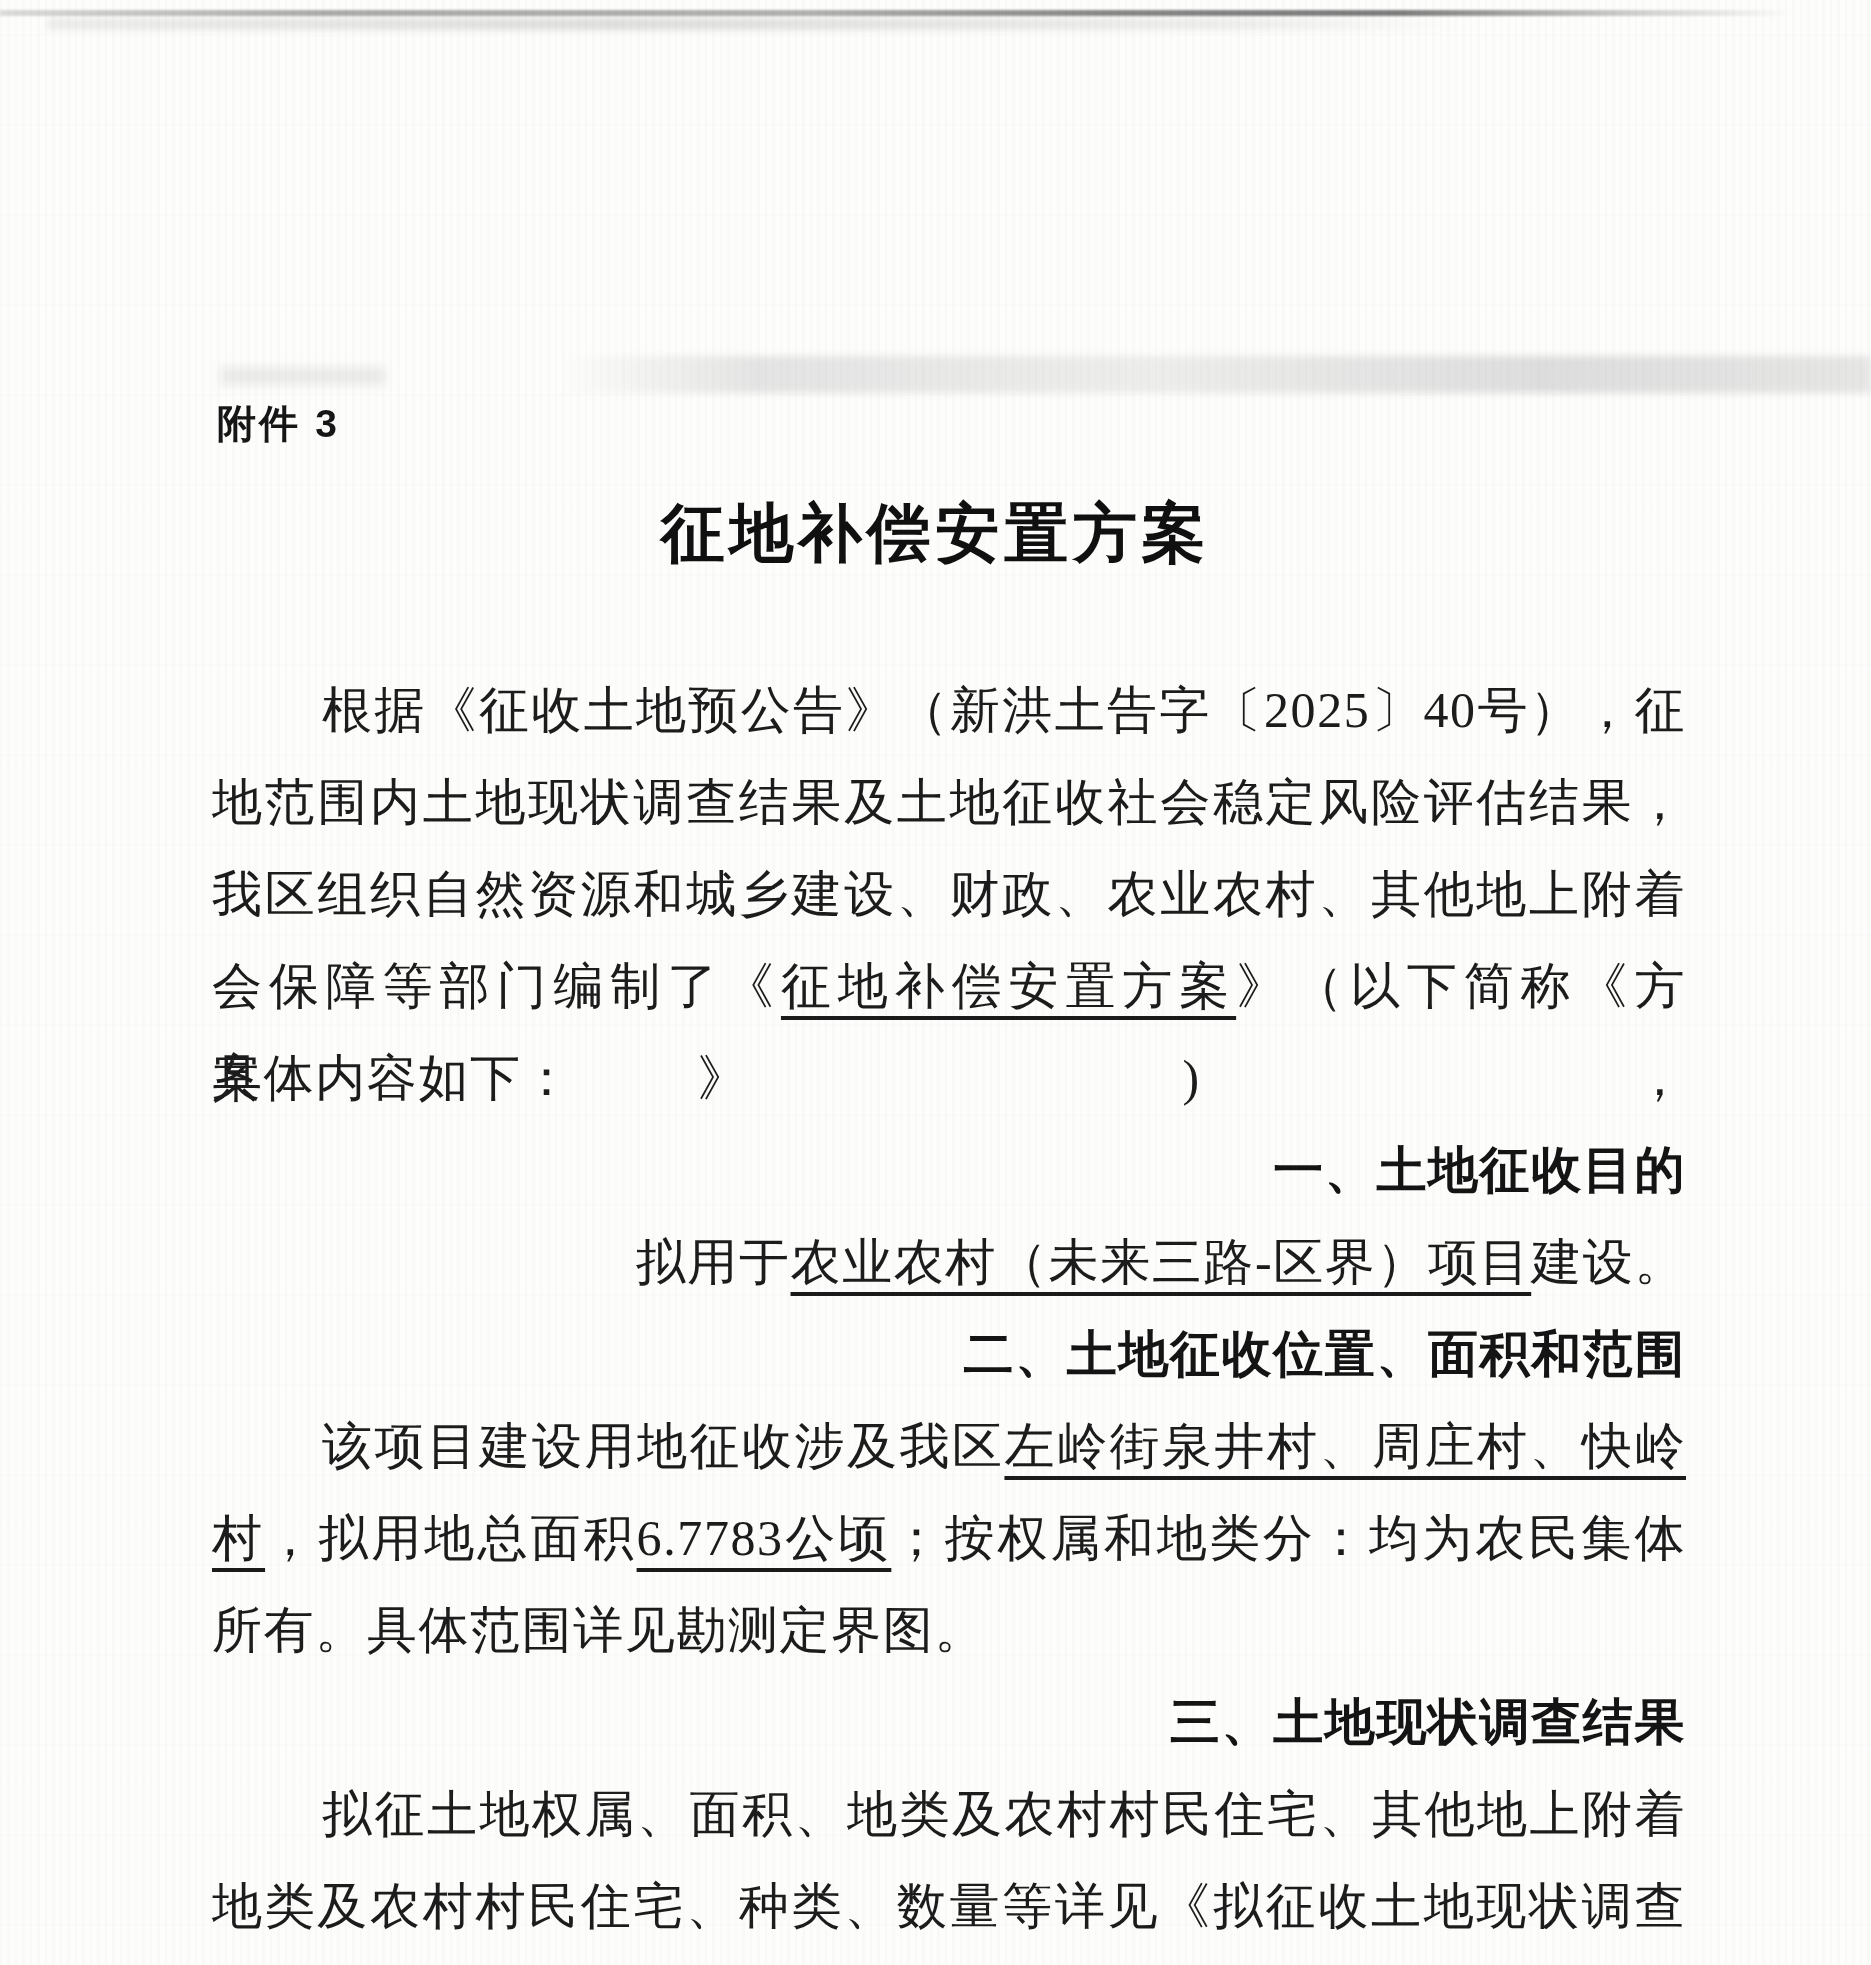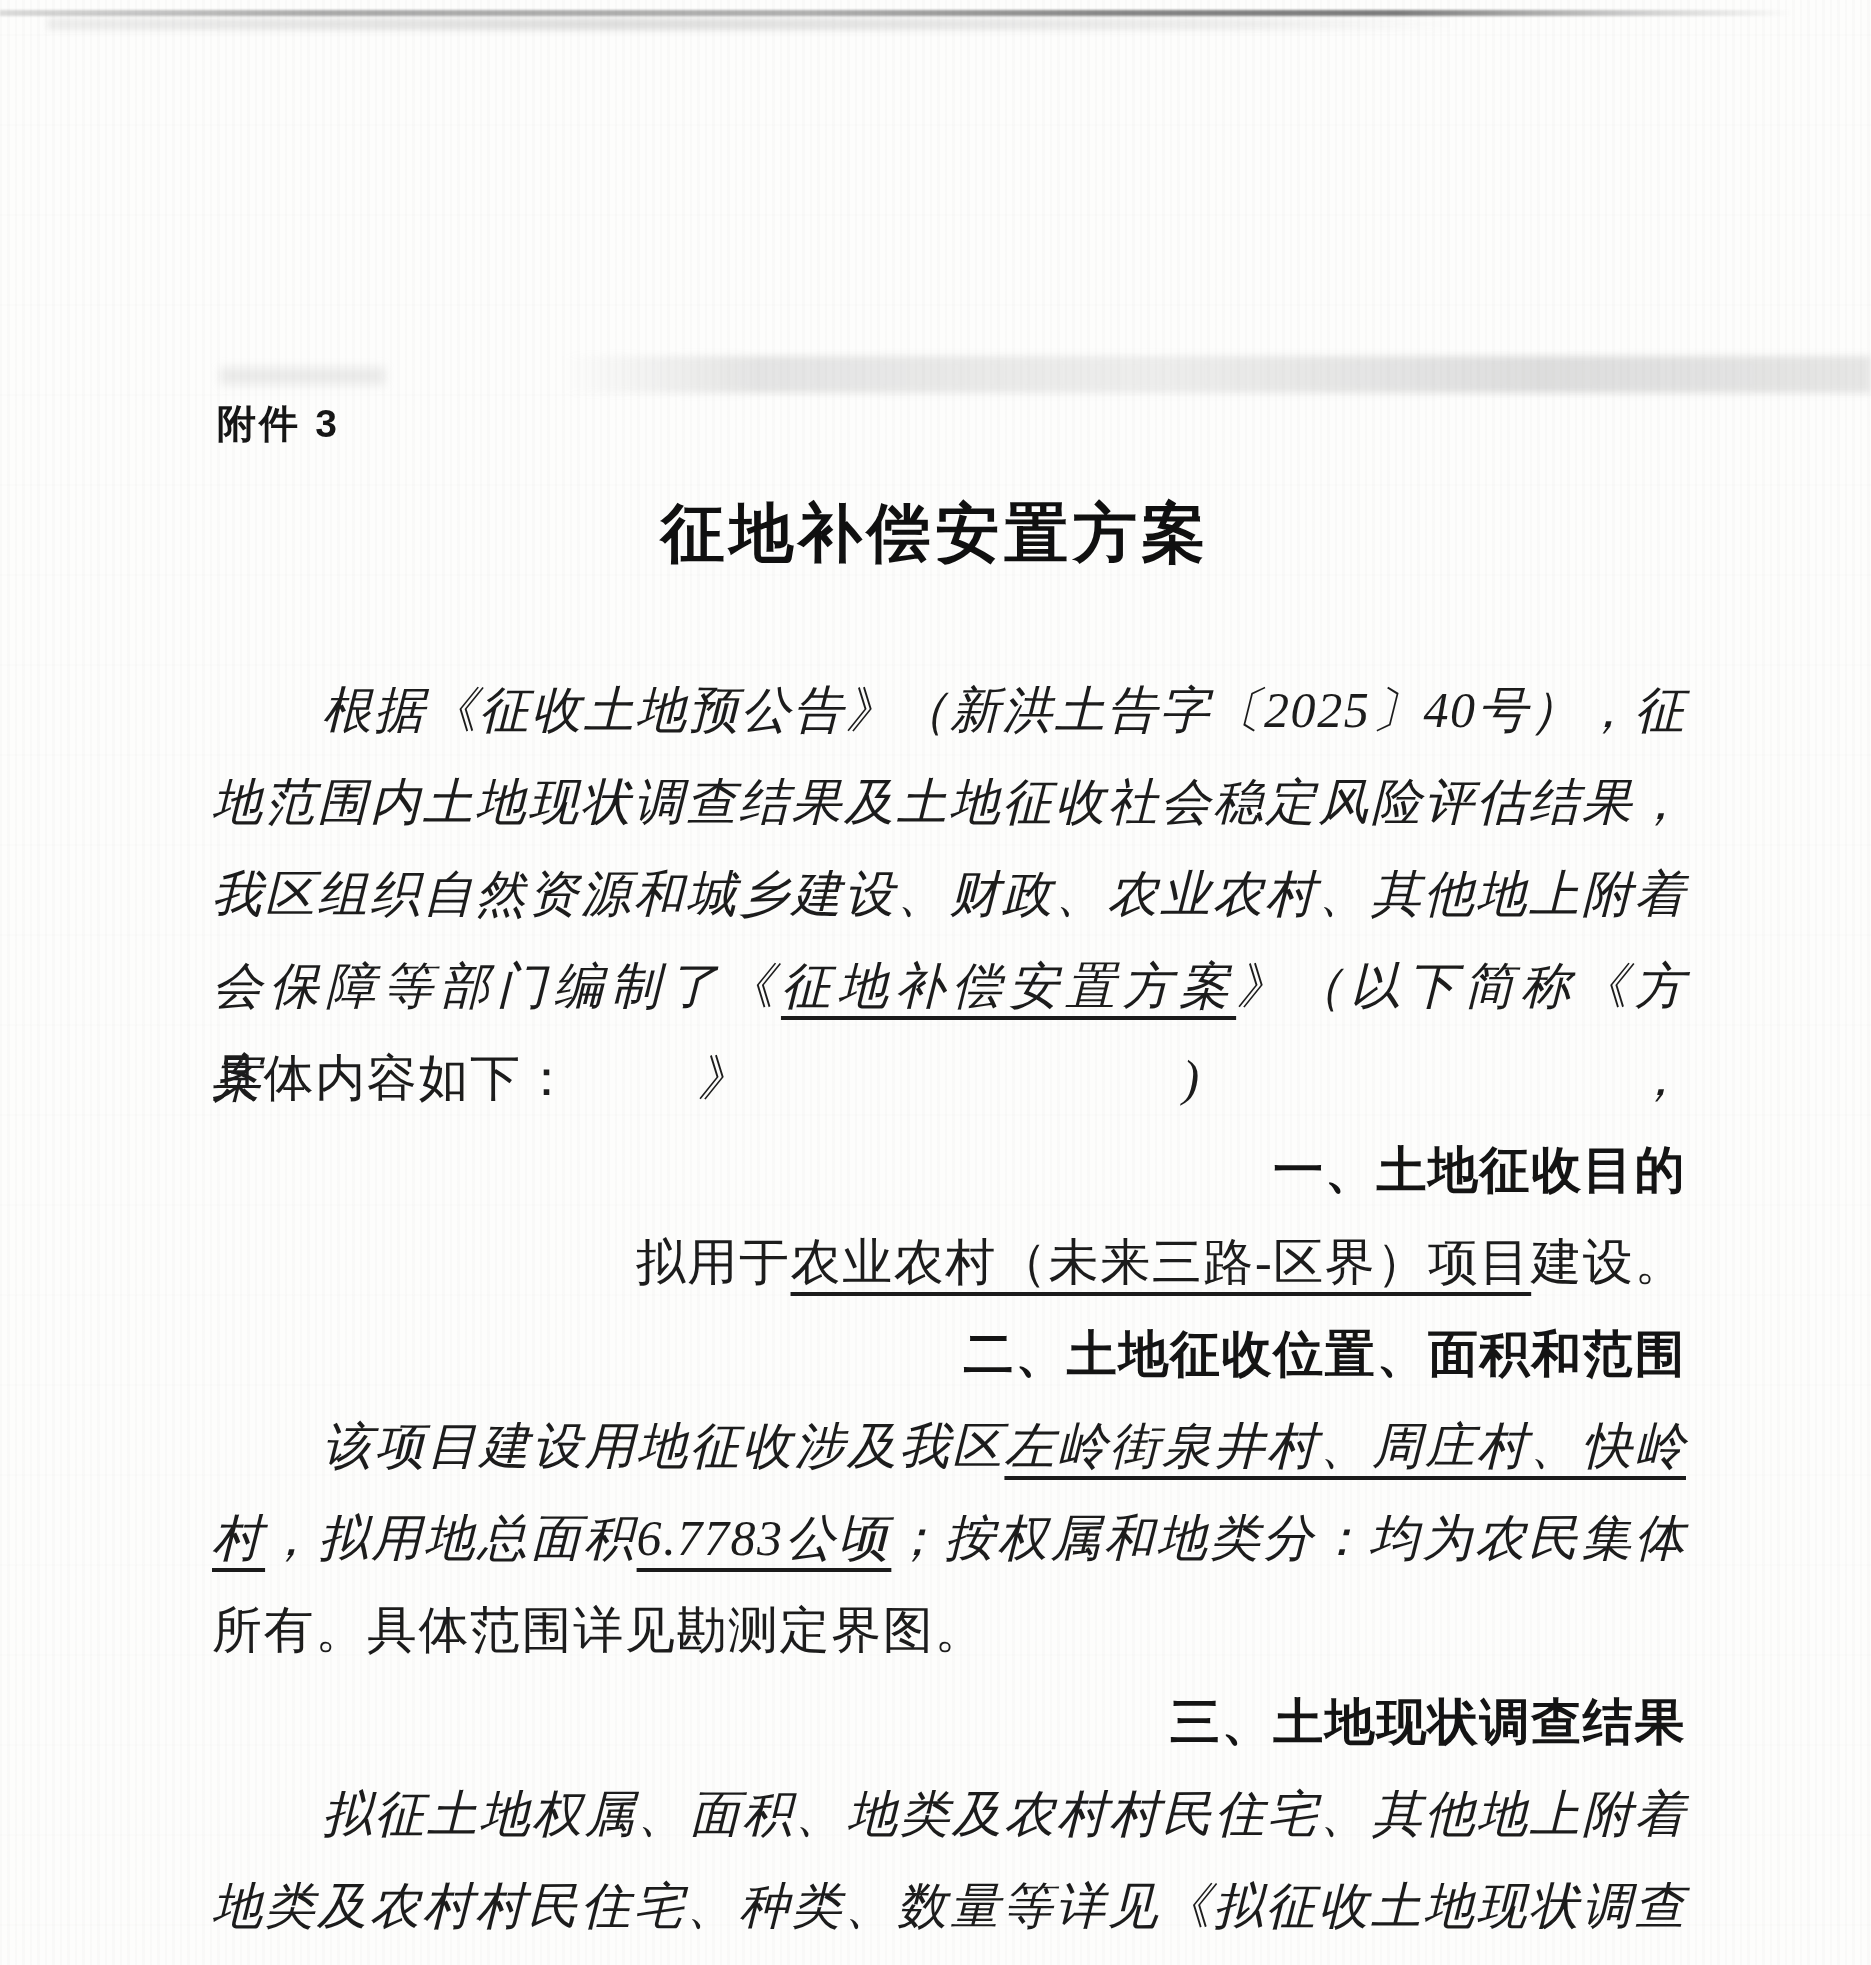--- a/index.html
+++ b/index.html
@@ -95,21 +95,21 @@
     color: #1c1c1c;
     font-family: "Liberation Serif", "DejaVu Serif", serif;
   }
   .line.b {
     font-family: "Liberation Sans", "DejaVu Sans", sans-serif;
     font-weight: 700;
     font-size: 50px;
     color: #141414;
   }
   .line.ind { text-indent: 110px; text-align: right; }
-  .line.j   { text-align: justify; text-align-last: justify; font-style: italic; }
+  .line.j   { text-align: justify; text-align-last: justify; }
   .u {
     text-decoration: underline;
     text-decoration-thickness: 3.5px;
     text-underline-offset: 13.4px;
     text-decoration-color: #1b1b1b;
   }
 </style>
 </head>
 <body>
 

